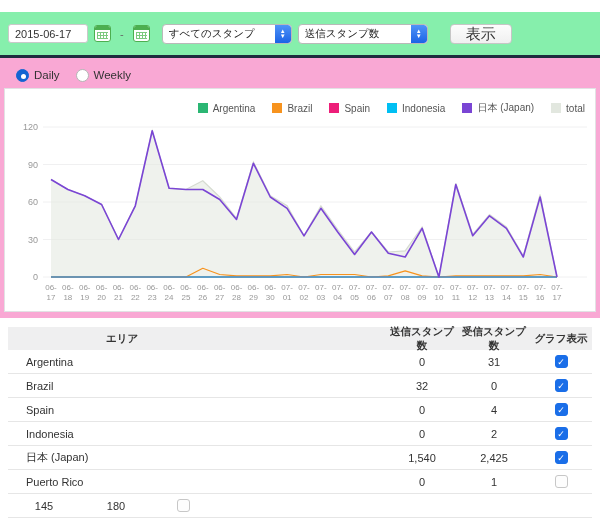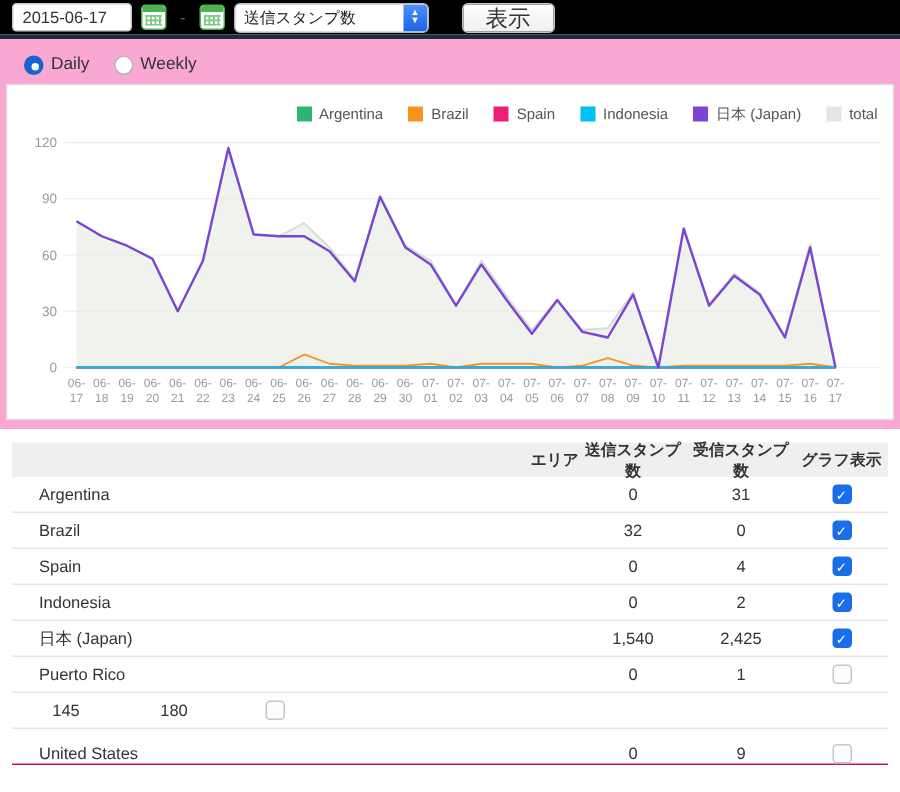--- a/index.html
+++ b/index.html
@@ -1,19 +1,19 @@
 <!DOCTYPE html>
 <html><head>
 <meta charset="utf-8">
 <style>
   * { box-sizing: border-box; margin: 0; padding: 0; }
   html,body { width:600px; height:528px; background:#fff; font-family:"Liberation Sans", sans-serif; }
 
   
-  .toolbar { height:23px; display:flex; align-items:center; padding:0 8px; gap:6px; background:#000000; }
+  .toolbar { height:43px; display:flex; align-items:center; padding:0 8px; gap:6px; background:#86efac;margin-top:12px; }
   .date-input { width:80px; height:19px; border:1px solid #c9c9c9; border-radius:3px;
     font-size:11px; color:#333; padding:0 6px; font-family:inherit; }
   .cal-btn { width:17px; height:17px; background:#fff; border:1px solid #4caf50; border-radius:3px;
     position:relative; cursor:pointer; flex:none; overflow:hidden; }
   .cal-btn::before { content:""; position:absolute; top:0; left:0; right:0; height:4px; background:#4caf50; }
   .cal-btn::after { content:""; position:absolute; left:2px; right:2px; top:6px; bottom:2px;
     background:
       linear-gradient(#7cc97f 1px, transparent 1px) 0 0/100% 3px,
       linear-gradient(90deg,#7cc97f 1px, transparent 1px) 0 0/3px 100%; }
   .dash { color:#666; font-size:11px; padding:0 3px; }
@@ -46,38 +46,45 @@
   .ytick { font-size:9px; fill:#999; font-family:"Liberation Sans",sans-serif; }
   .xtick { font-size:8px; fill:#999; font-family:"Liberation Sans",sans-serif; }
 
   
   .table-wrap { margin:9px 8px 0; }
   .trow { display:flex; align-items:center; height:24px; }
   .thead { background:#efeff0; height:23px; font-weight:bold; }
   .thead .cell { font-size:10.5px; color:#333; }
   .cell { font-size:11px; color:#333; }
   .cell.area { flex:1; text-align:left; padding-left:18px; }
-  .thead .cell.area { text-align:right; padding-left:74px; }
+  .thead .cell.area { text-align:left; padding-left:98px; }
   .cell.num { width:72px; text-align:center; }
   .cell.graph { width:62px; text-align:center; }
   .tbody .trow { border-bottom:1px solid #e6e6e6; background:#fff; }
   .tbody .trow:last-child { border-bottom:1px solid #be185d;align-items:flex-end; }
   .checkbox { display:inline-block; width:13px; height:13px; border-radius:3px; border:1px solid #c7c7c7;
     background:#fdfdfd; vertical-align:middle; line-height:12px; font-size:9px; color:#fff; cursor:pointer; }
   .checkbox.on { background:#1a6ee8; border-color:#1a6ee8; }
 </style>
 </head>
 <body>
 
 <div class="toolbar">
   <input class="date-input" value="2015-06-17" style="">
   <span class="cal-btn"></span>
   <span class="dash">-</span>
   <span class="cal-btn"></span>
 
+  <div class="select" style="margin-left:6px;">
+    <span class="sel-label">すべてのスタンプ</span>
+    <span class="stepper">
+        <span>▲</span>
+        <span>▼</span>
+      </span>
+  </div>
   <div class="select">
     <span class="sel-label">送信スタンプ数</span>
     <span class="stepper">
         <span>▲</span>
         <span>▼</span>
       </span>
   </div>
 
   <button class="show-btn">表示</button>
 </div>

